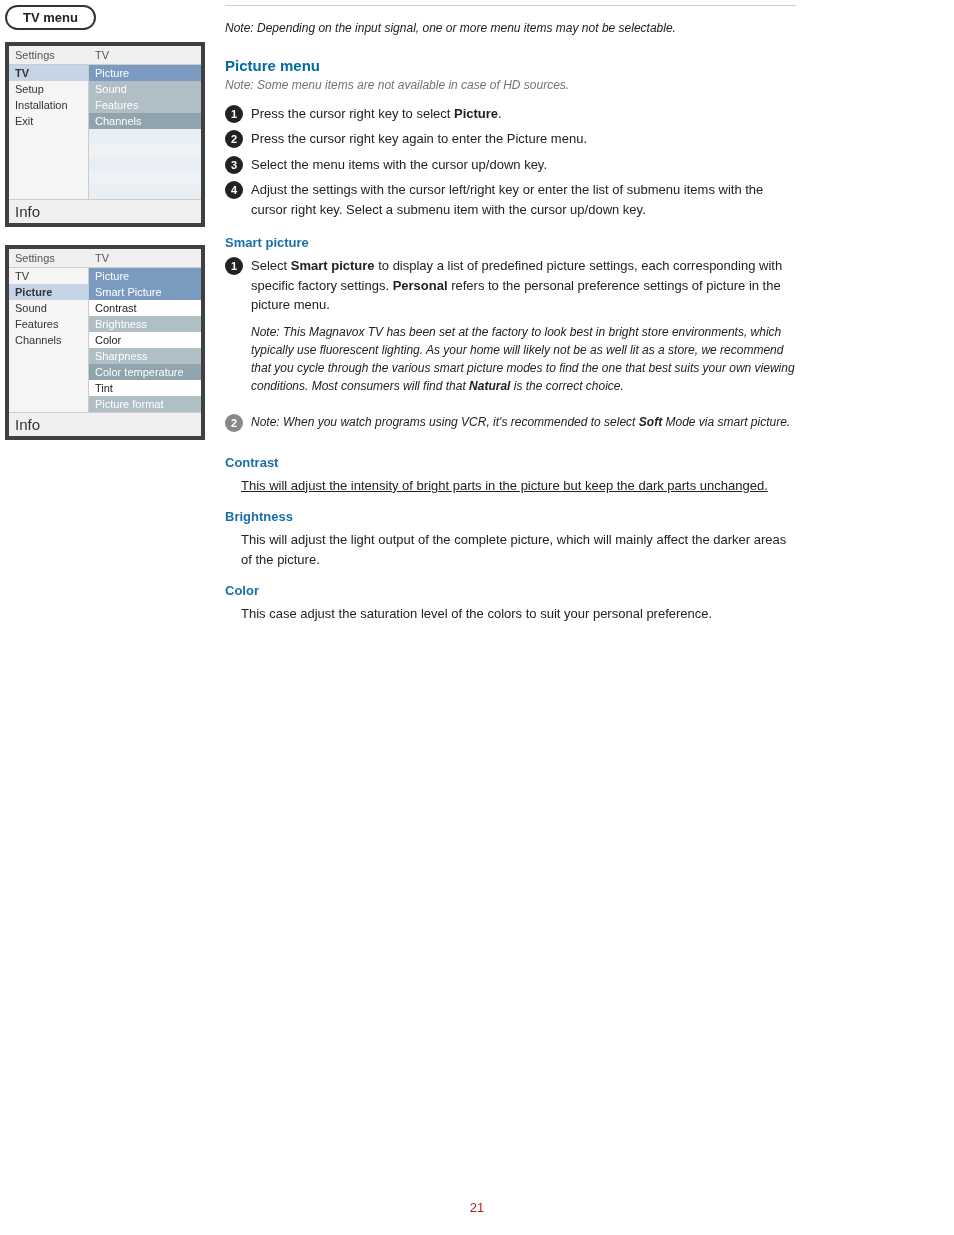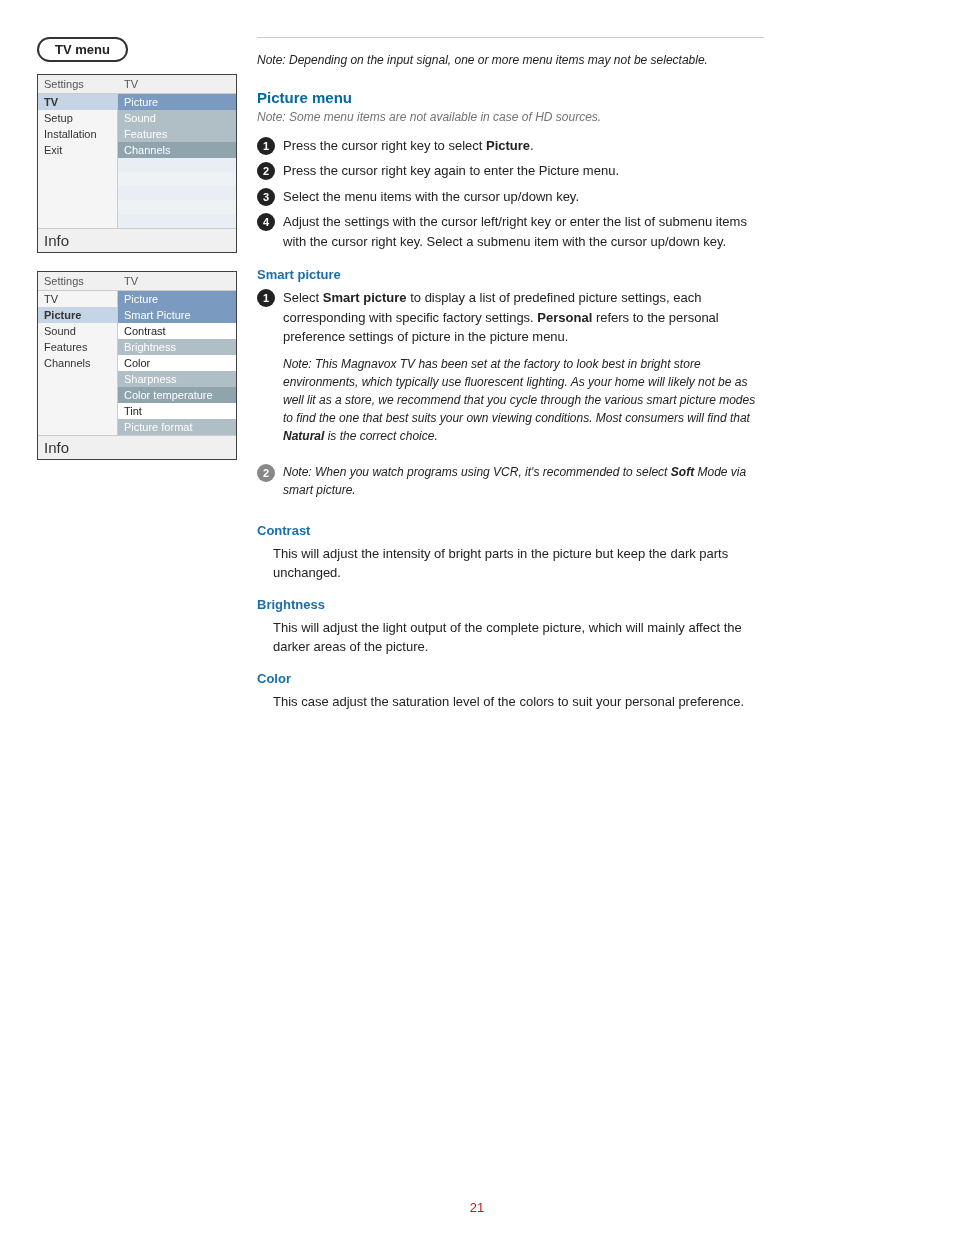--- a/index.html
+++ b/index.html
@@ -10,21 +10,21 @@
       color: #222;
       width: 954px;
       min-height: 1235px;
       position: relative;
     }
 
     .page-container {
       display: flex;
       width: 801px;
       min-height: 1235px;
-      padding: 37px;
+      padding: 5px;
       gap: 20px;
     }
 
     
     .left-panel {
       width: 200px;
       flex-shrink: 0;
       padding-top: 0;
     }
 
@@ -33,21 +33,21 @@
       border: 2px solid #333;
       border-radius: 14px;
       padding: 3px 16px;
       font-size: 13px;
       font-weight: bold;
       margin-bottom: 12px;
       background: #fff;
     }
 
     .menu-box {
-      border: 1px solid #404040;
+      border: 4px solid #404040;
       margin-bottom: 18px;
       background: #fff;
       font-size: 12px;
     }
 
     .menu-box-header {
       display: flex;
       border-bottom: 1px solid #ccc;
       padding: 3px 6px;
       background: #f0f0f0;
@@ -390,21 +390,21 @@
     <div class="numbered-item" style="align-items:flex-start; margin-bottom:16px;">
       <span class="num-circle" style="background:#888;">2</span>
       <div>
         <p class="sub-note">
           Note: When you watch programs using VCR, it's recommended to select <strong><em>Soft</em></strong> Mode via smart picture.
         </p>
       </div>
     </div>
 
     <p class="sub-section-title">Contrast</p>
-    <p class="sub-content" style="margin-left:16px;">This will adjust the intensity of bright parts in the picture but keep the dark parts unchanged.</p>
+    <p class="sub-content" style="margin-left:16px;text-decoration:underline;">This will adjust the intensity of bright parts in the picture but keep the dark parts unchanged.</p>
 
     <p class="sub-section-title">Brightness</p>
     <p class="sub-content" style="margin-left:16px;">This will adjust the light output of the complete picture, which will mainly affect the darker areas of the picture.</p>
 
     <p class="sub-section-title">Color</p>
     <p class="sub-content" style="margin-left:16px;">This case adjust the saturation level of the colors to suit your personal preference.</p>
   </div>
 </div>
 
 <div class="page-number">21</div>

